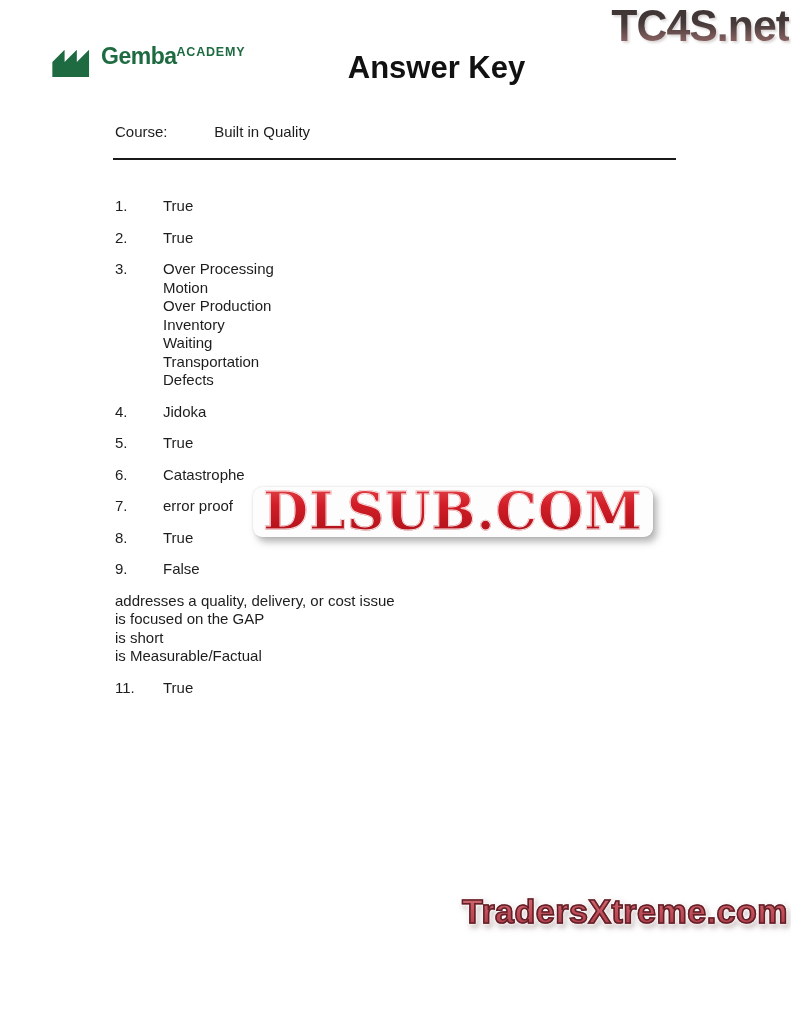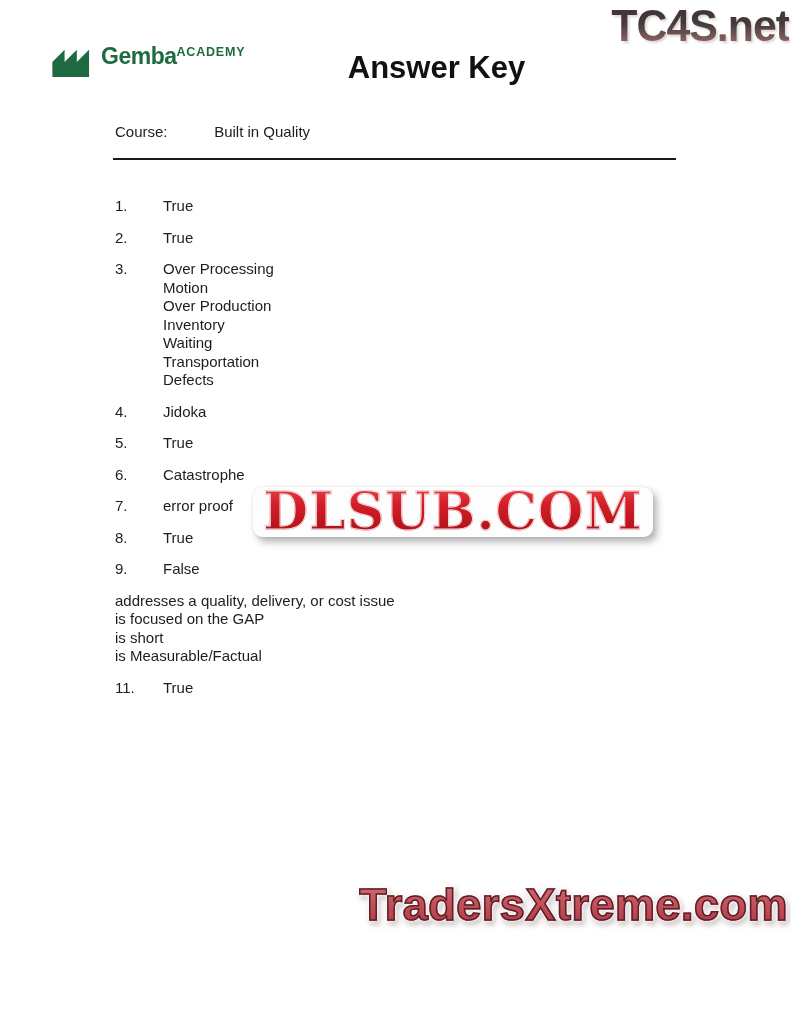--- a/index.html
+++ b/index.html
@@ -53,21 +53,21 @@
     font-family:"DejaVu Serif", serif; font-weight:700;
     font-size:52px; line-height:44px; letter-spacing:1px;
     background:linear-gradient(180deg,#e85055 0%,#d21e28 40%,#a80d15 100%);
     -webkit-background-clip:text; background-clip:text; color:transparent;
     -webkit-text-stroke:1px rgba(255,255,255,0.85);
   }
 
   
   .traders {
     position:absolute; right:3px; bottom:6px;
-    font-size:45px; font-weight:700; letter-spacing:0.5px;
+    font-size:34px; font-weight:700; letter-spacing:0.5px;
     background:linear-gradient(180deg,#d4757b 0%,#c4525c 45%,#a93642 100%);
     -webkit-background-clip:text; background-clip:text; color:transparent;
     -webkit-text-stroke:1.5px #5f2129;
     filter:drop-shadow(0 0 1.5px rgba(255,255,255,0.95)) drop-shadow(0 0 2px rgba(255,255,255,0.85)) drop-shadow(2px 3px 2px rgba(150,130,130,0.5));
   }
 </style>
 </head>
 <body>
 
 <div class="page">

